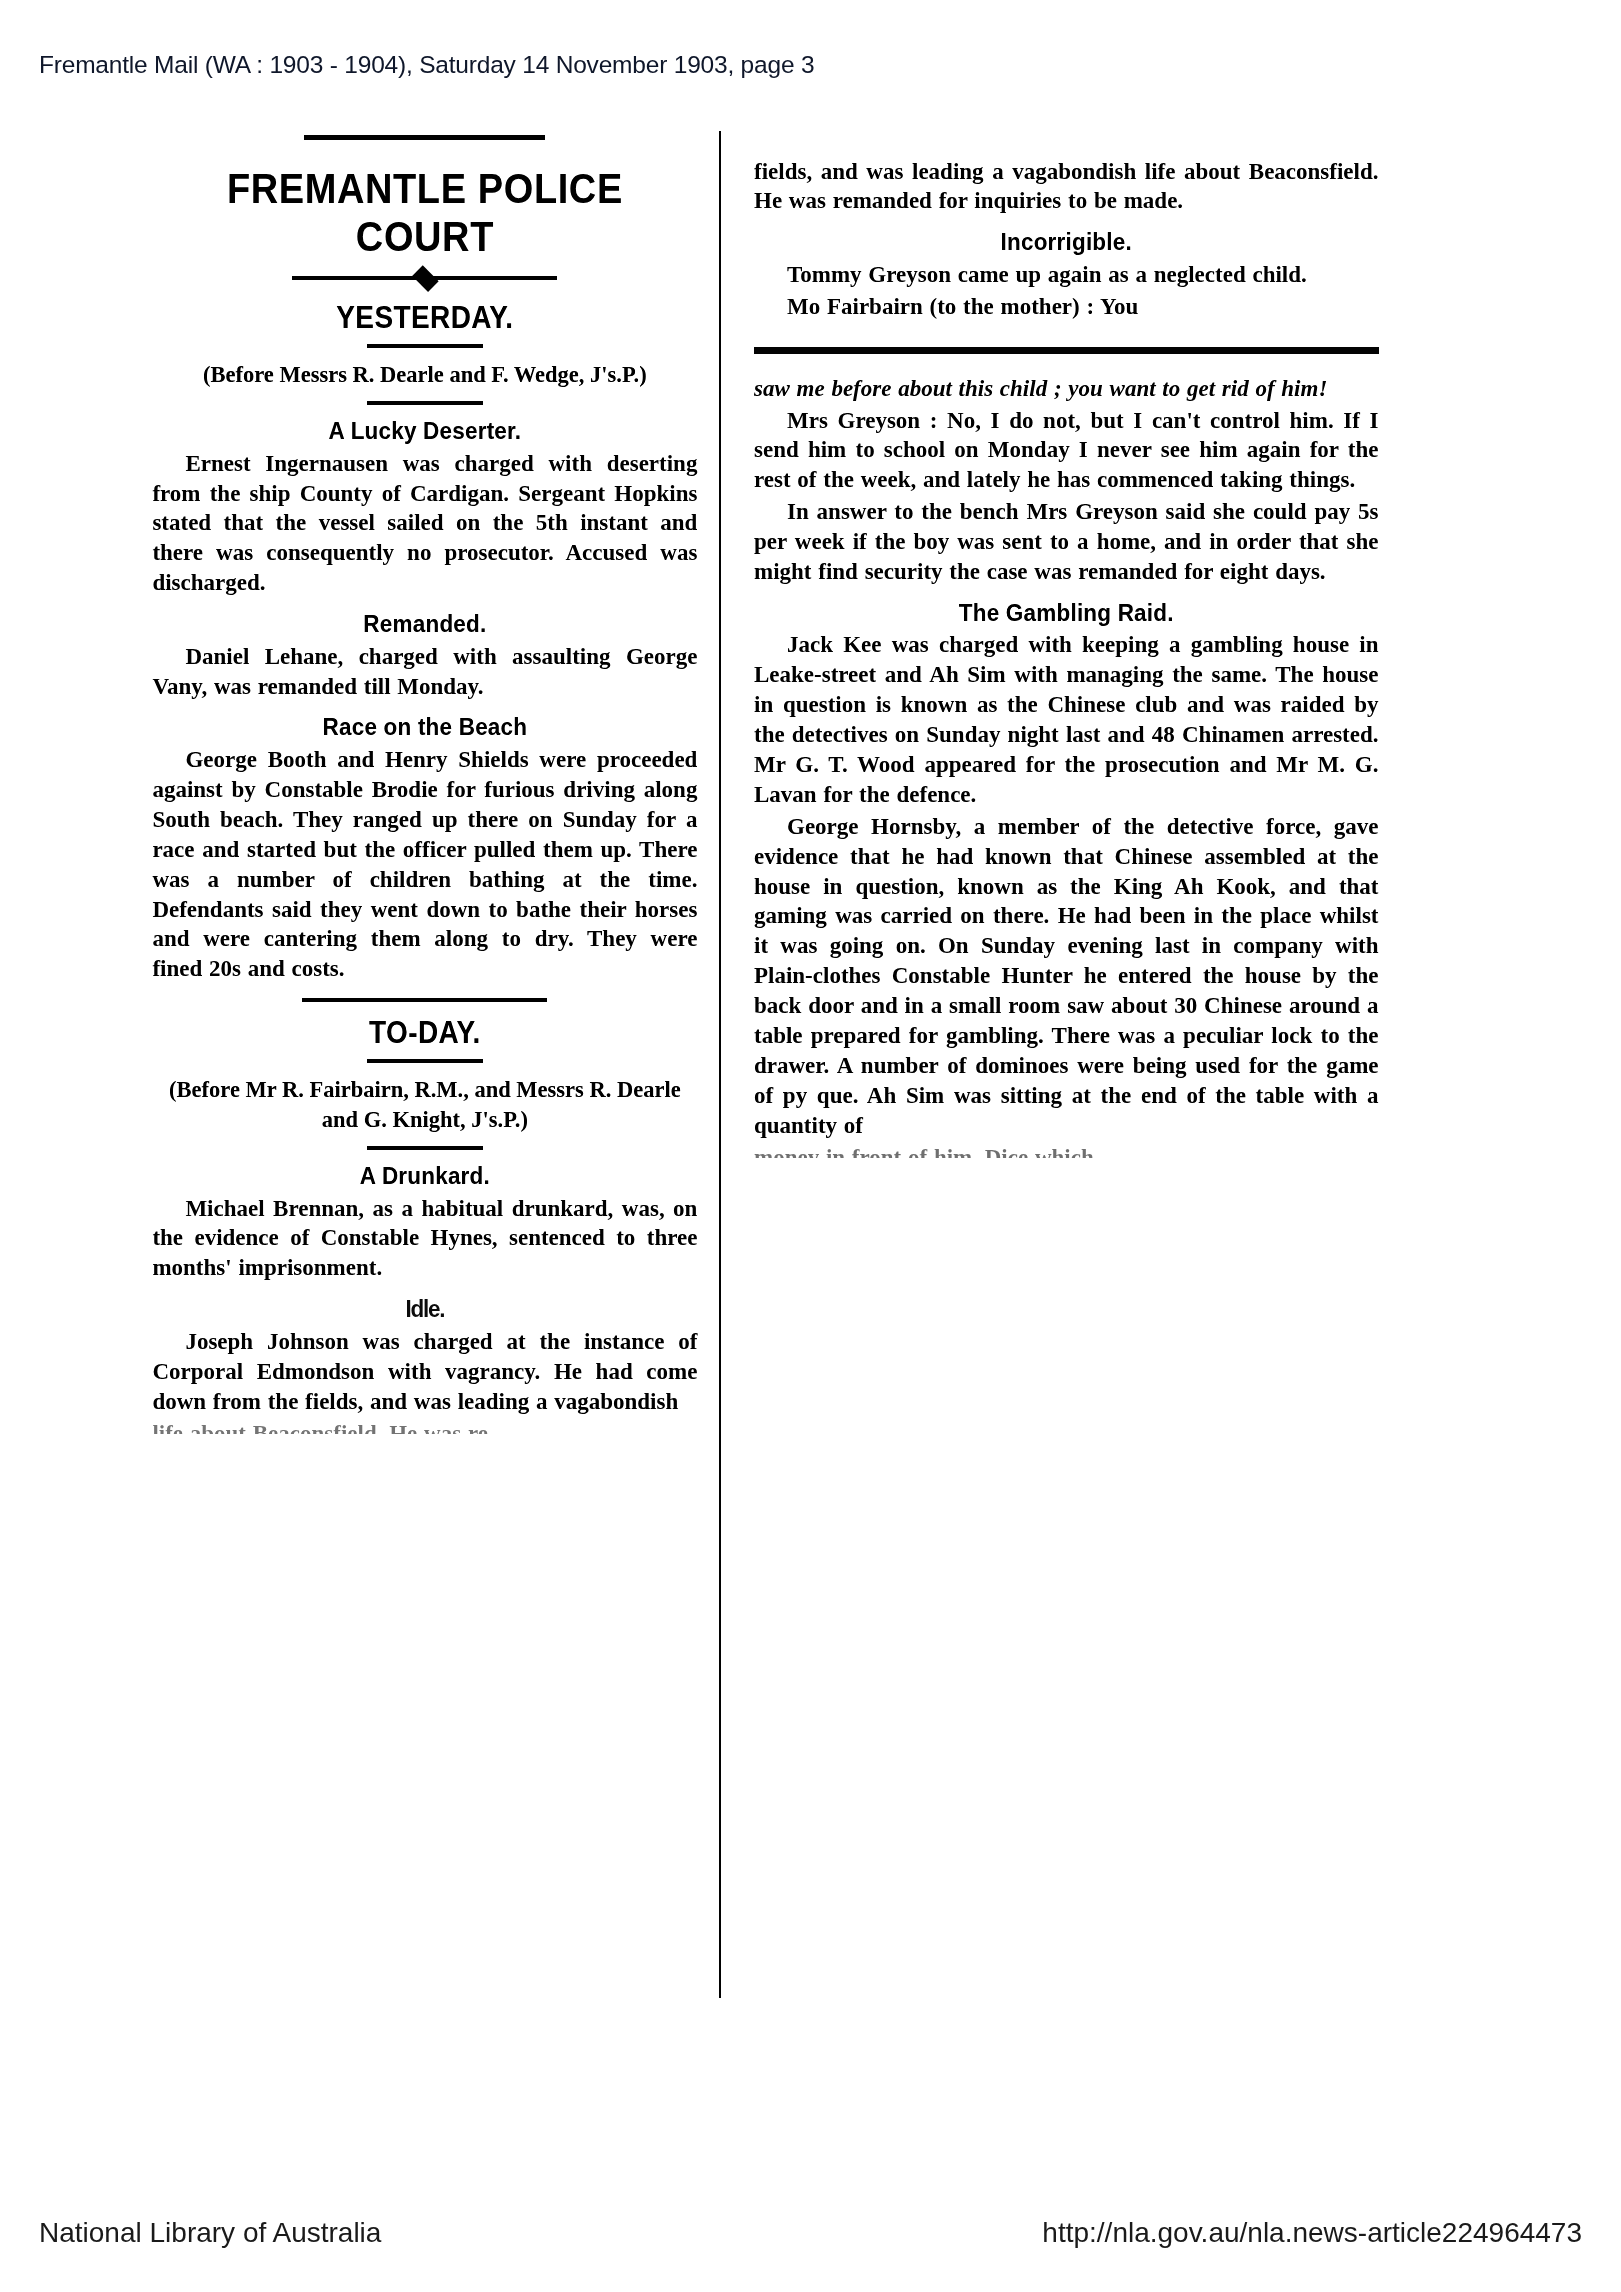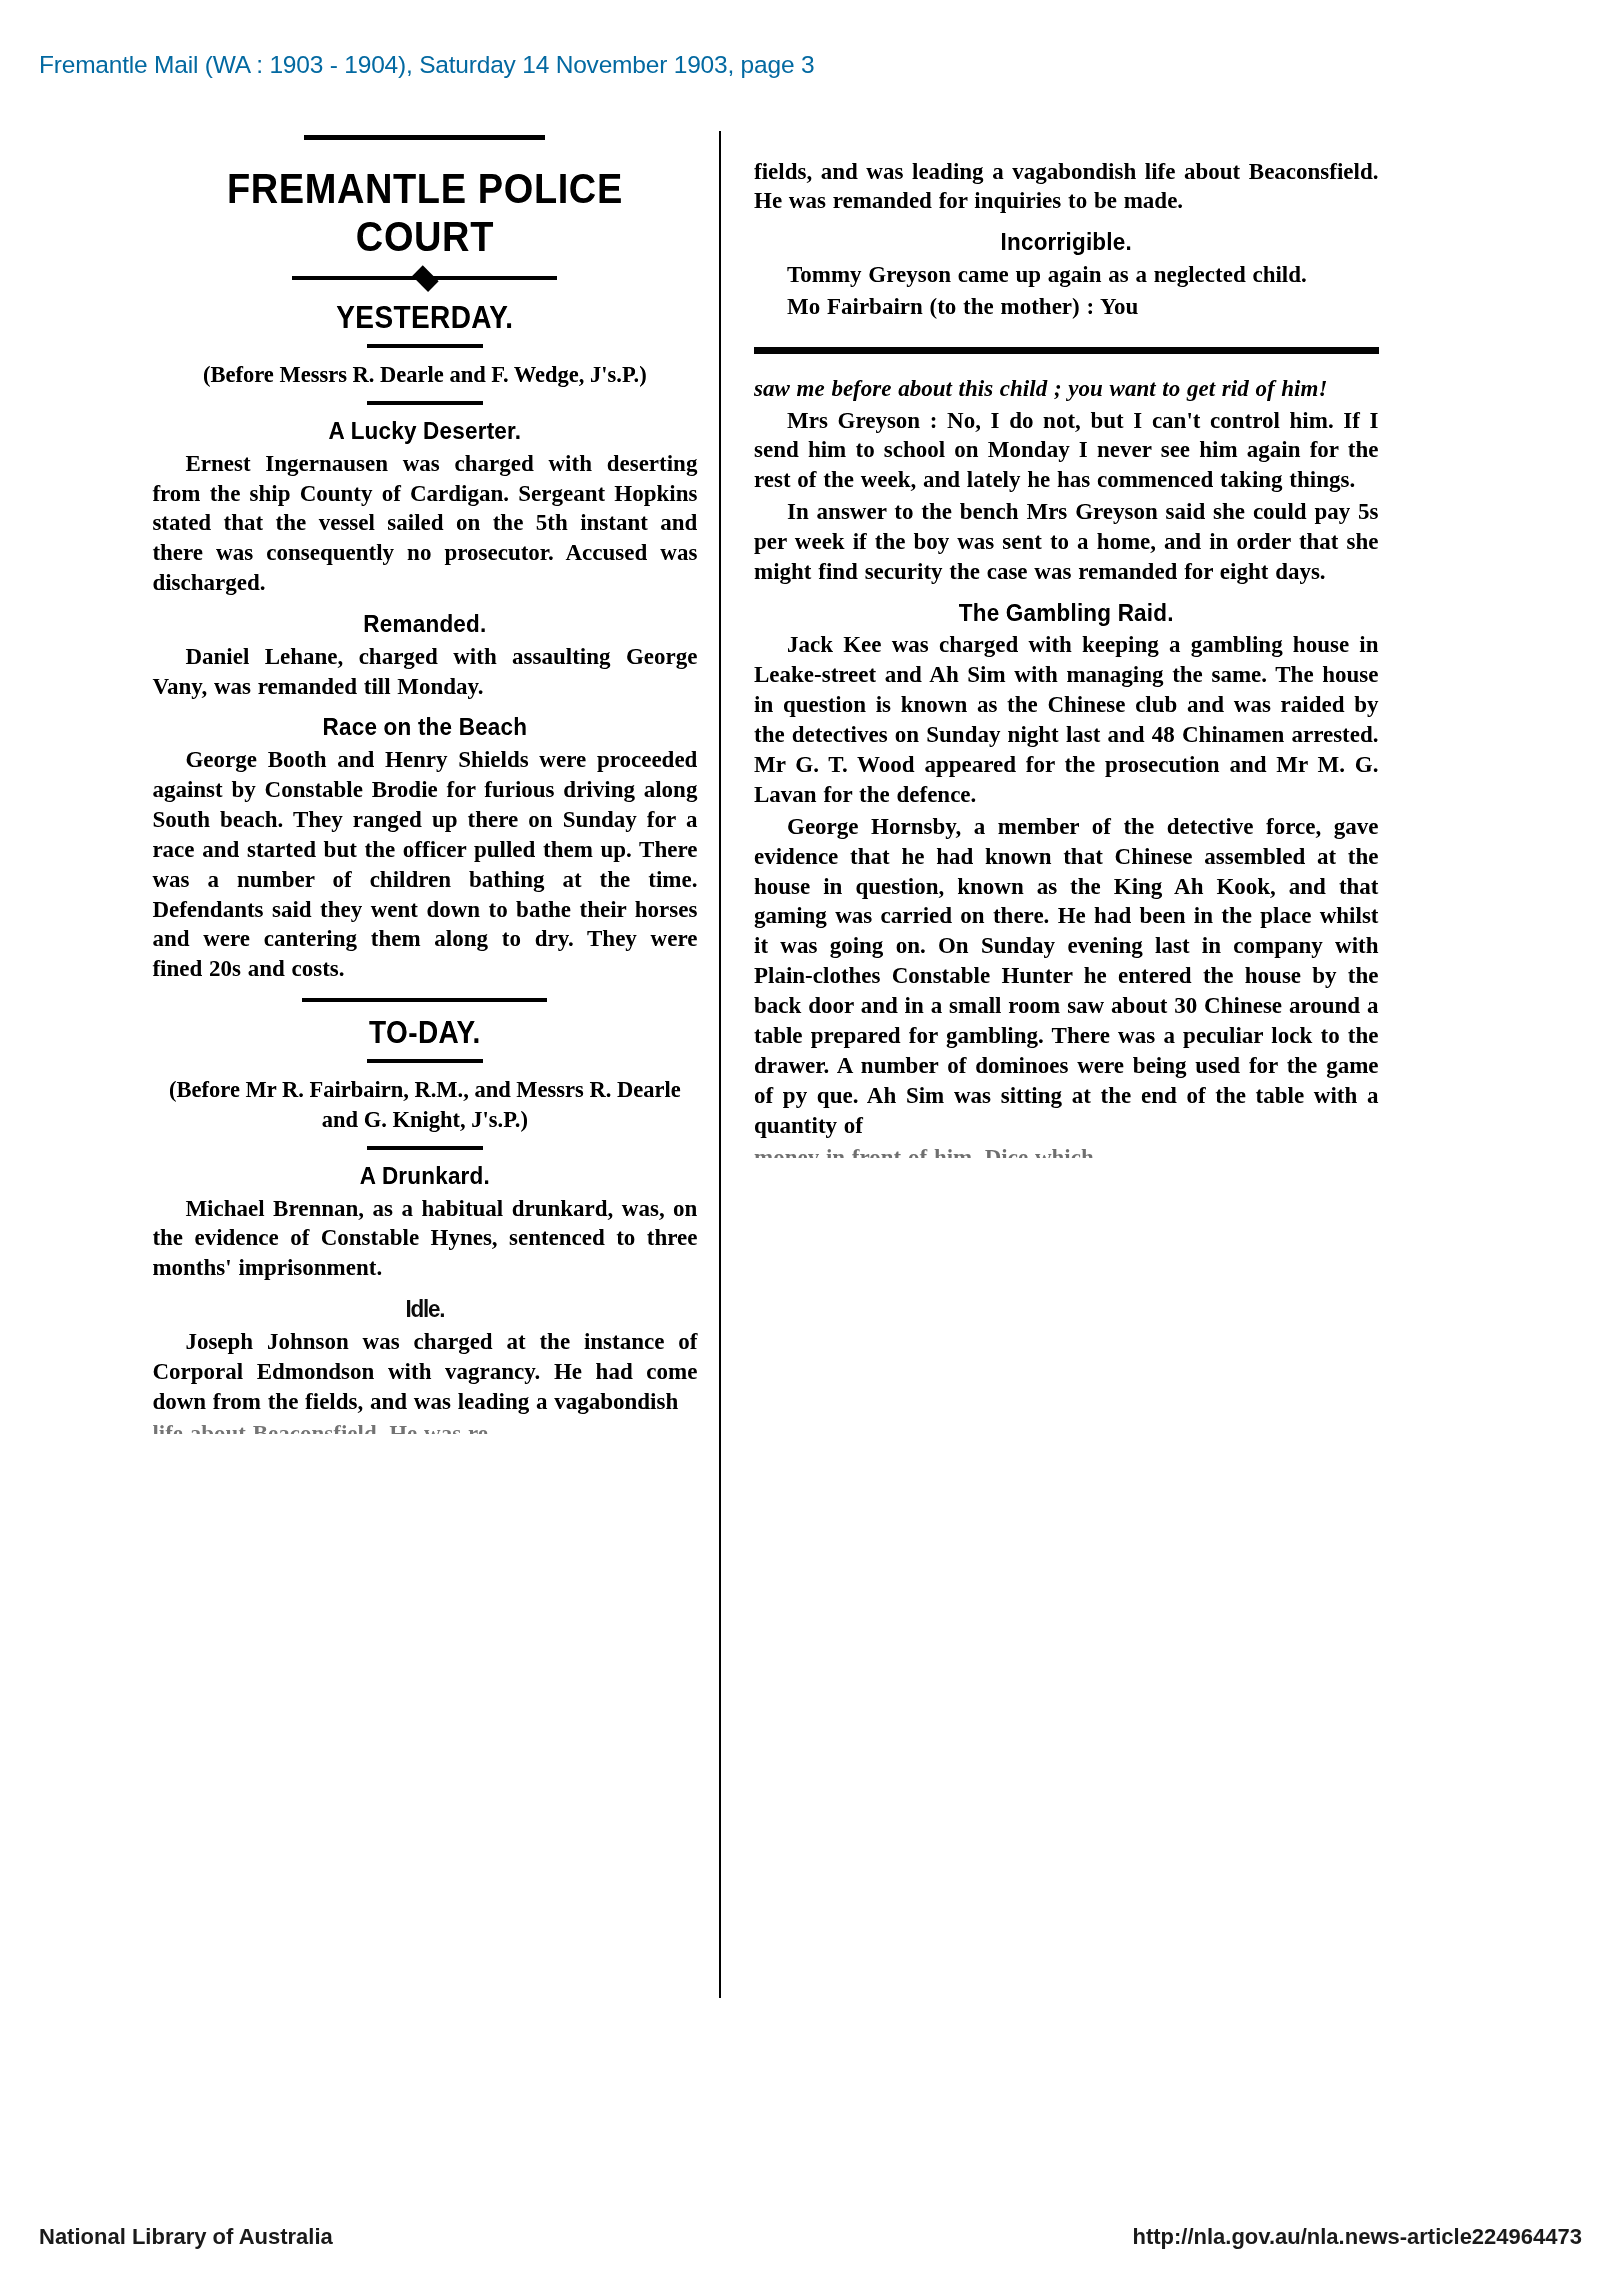--- a/index.html
+++ b/index.html
@@ -18,32 +18,31 @@
   }
 
   
   .page-header {
     position: absolute;
     top: 51px;
     left: 39px;
     font-family: "Liberation Sans", sans-serif;
     font-size: 24.5px;
     letter-spacing: -0.2px;
-    color: #0369a1;
+    color: #0f172a;
     white-space: nowrap;
   }
   .page-footer {
     position: absolute;
-    bottom: 40px;
+    bottom: 47px;
     left: 39px;
     right: 39px;
     height: 29px;
-    font-size: 22px;
+    font-size: 28px;
     color: #1a1a1a;
-    font-weight: bold;
   }
   .footer-left {
     position: absolute;
     left: 0;
     top: 0;
     white-space: nowrap;
   }
   .footer-right {
     position: absolute;
     right: 0;

